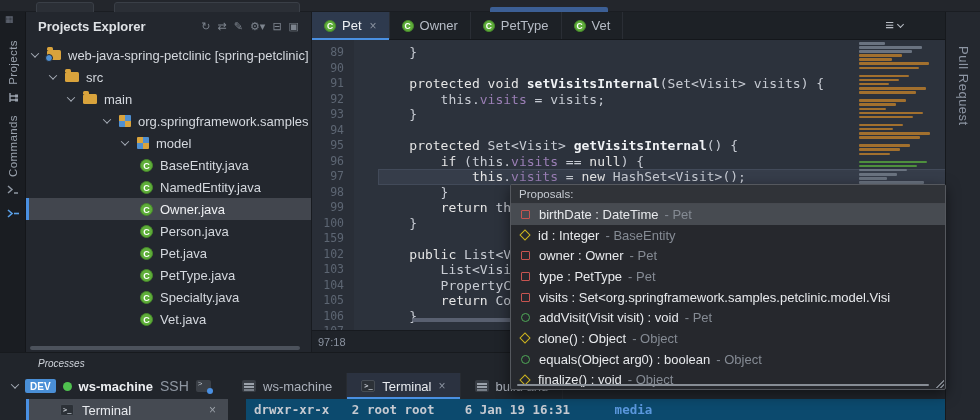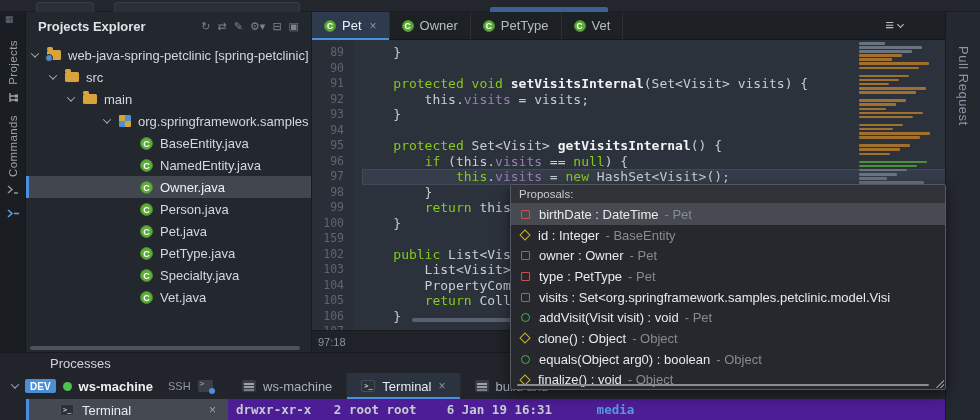--- a/index.html
+++ b/index.html
@@ -49,68 +49,68 @@
   .editor { position:absolute; left:312px; top:12px; width:633px; height:340px; background:#2c323c; }
   .tabbar { position:absolute; left:0; top:0; right:0; height:28px; background:#1d2126; display:flex; border-bottom:1px solid #14171b; }
   .etab { display:flex; align-items:center; gap:6px; padding:0 12px; font-size:13px; color:#b6bcc6; border-right:1px solid #2a2e35; cursor:pointer; position:relative; }
   .etab .ico-class { width:12px; height:12px; line-height:11px; font-size:8.5px; }
   .etab.active { background:#2e3a4e; color:#eef1f5; }
   .etab.active::after { content:""; position:absolute; left:0; right:0; bottom:-1px; height:2px; background:#4a90e2; }
   .etab .tclose { color:#8b93a0; font-size:12px; margin-left:2px; cursor:pointer; }
   .emenu { position:absolute; right:42px; top:5px; display:flex; align-items:center; gap:4px; color:#b9bec6; cursor:pointer; }
   .emenu .bars { font-size:15px; line-height:16px; }
   .emenu .mchev { width:5px; height:5px; border-right:1.3px solid #b9bec6; border-bottom:1.3px solid #b9bec6; transform:rotate(45deg); margin-top:-2px; }
-  .codewrap { position:absolute; left:0; top:28px; right:0; bottom:22px; overflow:hidden; display:flex; }
+  .codewrap { position:absolute; left:0; top:28px; right:0; bottom:22px; overflow:hidden; display:flex;gap:16px; }
   .gutter { width:42px; background:#292e37; text-align:right; padding:5px 10px 0 0; flex:0 0 auto; }
   .gutter div { height:15.5px; font:11.5px/15.5px "DejaVu Sans Mono", monospace; color:#5d6673; }
   .code { flex:1; padding:5px 0 0 8px; font:13px/15.5px "DejaVu Sans Mono", monospace; }
   .crow { height:15.5px; white-space:pre; }
   .crow.hl { background:rgba(120,140,170,.13); box-shadow:0 0 0 1px rgba(160,175,195,.12) inset; }
-  .tk { color:#84cc16;margin-top:40px; } .tf { color:#f0f2f5; font-weight:bold; }
+  .tk { color:#e5e5e5;margin-top:40px; } .tf { color:#f0f2f5; font-weight:bold; }
   .tv { color:#9b7fb6; } .tp { color:#c8ccd4; } .ts { color:#6a9955; }
   .ed-hscroll { position:absolute; left:100px; top:306px; width:240px; height:4px; background:#596070; border-radius:2px; cursor:pointer; }
   .statusstrip { position:absolute; left:0; bottom:0; right:0; height:22px; background:#1f2329; border-top:1px solid #171a1f; display:flex; align-items:center; }
   .cursorpos { font-size:11px; color:#8b93a0; padding-left:6px; }
   .minimap { position:absolute; right:8px; top:30px; width:78px; height:280px; overflow:hidden; cursor:pointer; }
   .mm-line { height:2.5px; margin-bottom:1.6px; border-radius:1px; }
   .mm-gap { height:4.1px; }
   .mm-w { background:#6a7380; } .mm-o { background:#a2702e; } .mm-g { background:#4e8f3d; }
 
   
   .pr-rail { position:absolute; left:945px; top:12px; width:35px; height:408px; background:#24282f; border-left:1px solid #16191d; }
   .pr-label { writing-mode:vertical-rl; font-size:13px; color:#8e96a4; margin:34px 0 0 10px; letter-spacing:.5px; cursor:pointer; }
 
   
   .processes { position:absolute; left:0; top:352px; width:945px; height:68px; background:#21252b; border-top:1px solid #171a1e; }
-  .proc-head { height:20px; display:flex; align-items:center; padding-left:50px; font-size:13px; color:#ced3da; }
+  .proc-head { height:20px; display:flex; align-items:center; padding-left:38px; font-size:10px; color:#ced3da;font-style:italic; }
   .proc-main { position:absolute; left:0; top:20px; right:0; height:26px; display:flex; }
   .machine-row { width:228px; flex:0 0 auto; display:flex; align-items:center; padding-left:12px; gap:7px; cursor:pointer; }
   .m-chev { width:6px; height:6px; border-right:1.5px solid #a7aeb8; border-bottom:1.5px solid #a7aeb8; transform:rotate(45deg) translate(-1px,-1px); }
   .devbadge { background:#4a8fd6; color:#fff; font-size:10px; font-weight:bold; border-radius:2px; padding:1.5px 5px; }
   .gdot { width:9px; height:9px; border-radius:50%; background:#4fc14f; }
   .mname { font-size:13px; font-weight:bold; color:#eef0f3; }
-  .mssh { font-size:11px; color:#8f97a2; margin-left:8px; }
+  .mssh { font-size:14px; color:#8f97a2; }
   .mterm-ico { position:relative; width:15px; height:12px; background:#3a3f46; border-radius:2px; }
   .mterm-ico::after { content:">"; position:absolute; left:2px; top:-1px; font-size:8px; color:#b9bfc7; }
   .mterm-ico::before { content:""; position:absolute; right:-2px; bottom:-2px; width:6px; height:6px; border-radius:50%; background:#4a90e2; }
   .ptabs { display:flex; flex:1; }
   .ptab { display:flex; align-items:center; gap:7px; padding:0 14px; font-size:13px; color:#aab0ba; cursor:pointer; position:relative; border-right:1px solid #272b31; }
   .ptab.active { background:#2b3240; color:#e8ebef; }
   .ptab.active::after { content:""; position:absolute; left:0; right:0; bottom:0; height:2px; background:#4a90e2; }
   .ico-console { position:relative; width:14px; height:12px; background:#383d44; border-radius:2px; }
   .ico-console::before { content:""; position:absolute; left:2px; top:3px; width:10px; height:1.5px; background:#9aa1aa; box-shadow:0 3px 0 #9aa1aa, 0 6px 0 #767d86; }
   .ico-term { position:relative; width:14px; height:12px; background:#2c3137; border:1px solid #474d55; border-radius:2px; }
   .ico-term::before { content:">_"; position:absolute; left:2px; top:0; font:bold 7px/10px "DejaVu Sans Mono", monospace; color:#cdd2d9; }
   .ptab .tclose { color:#8b93a0; font-size:12px; }
   .proc-bottom { position:absolute; left:0; top:46px; right:0; height:22px; }
   .term-item { position:absolute; left:26px; top:0; width:202px; height:22px; background:#454a52; display:flex; align-items:center; padding-left:34px; gap:8px; cursor:pointer; }
   .term-item::before { content:""; position:absolute; left:0; top:0; bottom:0; width:3px; background:#4a90e2; }
   .term-item .lbl { font-size:13px; color:#e8eaee; }
   .term-item .tclose { margin-left:auto; margin-right:12px; color:#9aa0a8; font-size:12px; cursor:pointer; }
-  .term-out { position:absolute; left:228px; top:0; right:0; height:22px; background:#4c1d95; display:flex; align-items:center; padding-left:8px; font:bold 12.5px/22px "DejaVu Sans Mono", monospace; color:#c6cad1; white-space:pre; }
+  .term-out { position:absolute; left:246px; top:0; right:0; height:22px; background:#0c4a6e; display:flex; align-items:center; padding-left:8px; font:bold 12.5px/22px "DejaVu Sans Mono", monospace; color:#c6cad1; white-space:pre; }
   .term-out .dir { color:#5a97dd;margin-left:37px; }
 
   
   .popup { position:absolute; left:510px; top:184px; width:436px; height:206px; background:#26282d; border:1px solid #55585e; border-radius:2px; box-shadow:0 4px 14px rgba(0,0,0,.5); z-index:40; overflow:hidden; }
   .pop-head { height:19px; background:#303338; border-bottom:1px solid #46494f; font-size:11.5px; color:#c6cbd2; padding-left:8px; line-height:19px; }
   .pop-list { }
   .prow { display:flex; align-items:center; height:20.7px; padding-left:10px; white-space:nowrap; cursor:pointer; }
   .prow.selected { background:#474b51; }
   .picon { flex:0 0 auto; margin-right:9px; }
   .pi-square { width:9px; height:9px; border:1.5px solid #c75450; border-radius:1px; }
@@ -188,20 +188,25 @@
         </div>
         <div class="trow" style="padding-left: 42px;">
           <span class="chev"></span>
           <span class="tico ico-folder"></span>
           <span>main</span>
         </div>
         <div class="trow" style="padding-left: 78px; text-align: center;">
           <span class="chev"></span>
           <span class="tico ico-package"></span>
           <span>org.springframework.samples</span>
+        </div>
+        <div class="trow" style="padding-left: 96px;">
+          <span class="chev"></span>
+          <span class="tico ico-package"></span>
+          <span>model</span>
         </div>
         <div class="trow" style="padding-left: 114px;">
           <span class="tico ico-class">C</span>
           <span>BaseEntity.java</span>
         </div>
         <div class="trow" style="padding-left: 114px;">
           <span class="tico ico-class">C</span>
           <span>NamedEntity.java</span>
         </div>
         <div class="trow selected" style="padding-left: 114px;">

